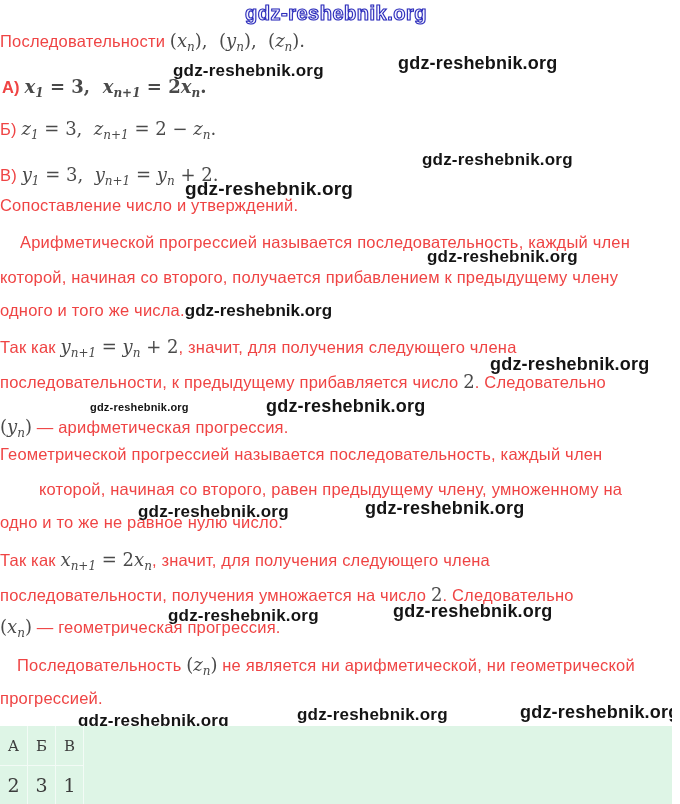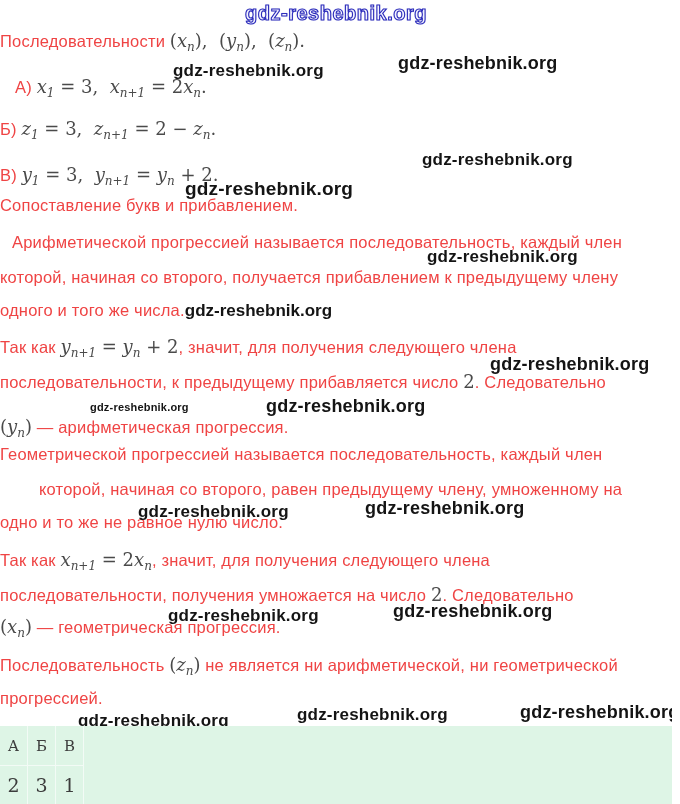--- a/index.html
+++ b/index.html
@@ -44,37 +44,37 @@
 </style>
 </head>
 <body>
 
 <div class="page">
 
   <div class="wm-top">gdz-reshebnik.org</div>
 
   <div id="lines">
       <div class="line" style="top: 30px; left: 0px;"><span class="seg-t">Последовательности </span><span class="seg-r">(</span><span class="seg-v">x</span><span class="seg-sb">n</span><span class="seg-r">),  (</span><span class="seg-v">y</span><span class="seg-sb">n</span><span class="seg-r">),  (</span><span class="seg-v">z</span><span class="seg-sb">n</span><span class="seg-r">).</span></div>
-      <div class="line" style="top: 76px; left: 15px;"><span class="seg-t">А) </span><span class="seg-v">x</span><span class="seg-sb">1</span><span class="seg-r"> = 3,  </span><span class="seg-v">x</span><span class="seg-sb">n+1</span><span class="seg-r"> = 2</span><span class="seg-v">x</span><span class="seg-sb">n</span><span class="seg-r">.</span></div>
+      <div class="line" style="top: 76px; left: 2px; font-weight: bold;"><span class="seg-t">А) </span><span class="seg-v">x</span><span class="seg-sb">1</span><span class="seg-r"> = 3,  </span><span class="seg-v">x</span><span class="seg-sb">n+1</span><span class="seg-r"> = 2</span><span class="seg-v">x</span><span class="seg-sb">n</span><span class="seg-r">.</span></div>
       <div class="line" style="top: 118px; left: 0px;"><span class="seg-t">Б) </span><span class="seg-v">z</span><span class="seg-sb">1</span><span class="seg-r"> = 3,  </span><span class="seg-v">z</span><span class="seg-sb">n+1</span><span class="seg-r"> = 2 − </span><span class="seg-v">z</span><span class="seg-sb">n</span><span class="seg-r">.</span></div>
       <div class="line" style="top: 164px; left: 0px;"><span class="seg-t">В) </span><span class="seg-v">y</span><span class="seg-sb">1</span><span class="seg-r"> = 3,  </span><span class="seg-v">y</span><span class="seg-sb">n+1</span><span class="seg-r"> = </span><span class="seg-v">y</span><span class="seg-sb">n</span><span class="seg-r"> + 2.</span></div>
-      <div class="line" style="top: 195px; left: 0px;"><span class="seg-t">Сопоставление букв и прибавлением.</span></div>
-      <div class="line" style="top: 232px; left: 0px; padding-left: 12px;"><span class="seg-t">Арифметической прогрессией называется последовательность, каждый член</span></div>
+      <div class="line" style="top: 195px; left: 0px;"><span class="seg-t">Сопоставление число и утверждений.</span></div>
+      <div class="line" style="top: 232px; left: 8px; padding-left: 12px;"><span class="seg-t">Арифметической прогрессией называется последовательность, каждый член</span></div>
       <div class="line" style="top: 267px; left: 0px;"><span class="seg-t">которой, начиная со второго, получается прибавлением к предыдущему члену</span></div>
       <div class="line" style="top: 300px; left: 0px;"><span class="seg-t">одного и того же числа.</span><span class="seg-wm">gdz-reshebnik.org</span></div>
       <div class="line" style="top: 336px; left: 0px;"><span class="seg-t">Так как </span><span class="seg-v">y</span><span class="seg-sb">n+1</span><span class="seg-r"> = </span><span class="seg-v">y</span><span class="seg-sb">n</span><span class="seg-r"> + 2</span><span class="seg-t">, значит, для получения следующего члена</span></div>
       <div class="line" style="top: 371px; left: 0px;"><span class="seg-t">последовательности, к предыдущему прибавляется число </span><span class="seg-r">2</span><span class="seg-t">. Следовательно</span></div>
       <div class="line" style="top: 404px; left: 0px; margin-top: 12px;"><span class="seg-r">(</span><span class="seg-v">y</span><span class="seg-sb">n</span><span class="seg-r">)</span><span class="seg-t"> — арифметическая прогрессия.</span></div>
       <div class="line" style="top: 444px; left: 0px;"><span class="seg-t">Геометрической прогрессией называется последовательность, каждый член</span></div>
       <div class="line" style="top: 479px; left: 0px; padding-left: 39px;"><span class="seg-t">которой, начиная со второго, равен предыдущему члену, умноженному на</span></div>
       <div class="line" style="top: 512px; left: 0px;"><span class="seg-t">одно и то же не равное нулю число.</span></div>
       <div class="line" style="top: 549px; left: 0px;"><span class="seg-t">Так как </span><span class="seg-v">x</span><span class="seg-sb">n+1</span><span class="seg-r"> = 2</span><span class="seg-v">x</span><span class="seg-sb">n</span><span class="seg-t">, значит, для получения следующего члена</span></div>
       <div class="line" style="top: 584px; left: 0px;"><span class="seg-t">последовательности, получения умножается на число </span><span class="seg-r">2</span><span class="seg-t">. Следовательно</span></div>
       <div class="line" style="top: 616px; left: 0px;"><span class="seg-r">(</span><span class="seg-v">x</span><span class="seg-sb">n</span><span class="seg-r">)</span><span class="seg-t"> — геометрическая прогрессия.</span></div>
-      <div class="line" style="top: 654px; left: 0px;"><span class="seg-t">Последовательность </span><span class="seg-r">(</span><span class="seg-v">z</span><span class="seg-sb">n</span><span class="seg-r">)</span><span class="seg-t"> не является ни арифметической, ни геометрической</span></div>
+      <div class="line" style="top: 654px; left: 0px; padding-left: 17px;"><span class="seg-t">Последовательность </span><span class="seg-r">(</span><span class="seg-v">z</span><span class="seg-sb">n</span><span class="seg-r">)</span><span class="seg-t"> не является ни арифметической, ни геометрической</span></div>
       <div class="line" style="top: 688px; left: 0px;"><span class="seg-t">прогрессией.</span></div>
     </div>
 
   <div id="wms">
       <div class="wm" style="left: 173px; top: 62px; font-size: 17px;">gdz-reshebnik.org</div>
       <div class="wm" style="left: 398px; top: 54px; font-size: 18px;">gdz-reshebnik.org</div>
       <div class="wm" style="left: 422px; top: 151px; font-size: 17px;">gdz-reshebnik.org</div>
       <div class="wm" style="left: 185px; top: 179px; font-size: 19px;">gdz-reshebnik.org</div>
       <div class="wm" style="left: 427px; top: 248px; font-size: 17px;">gdz-reshebnik.org</div>
       <div class="wm" style="left: 490px; top: 355px; font-size: 18px;">gdz-reshebnik.org</div>

